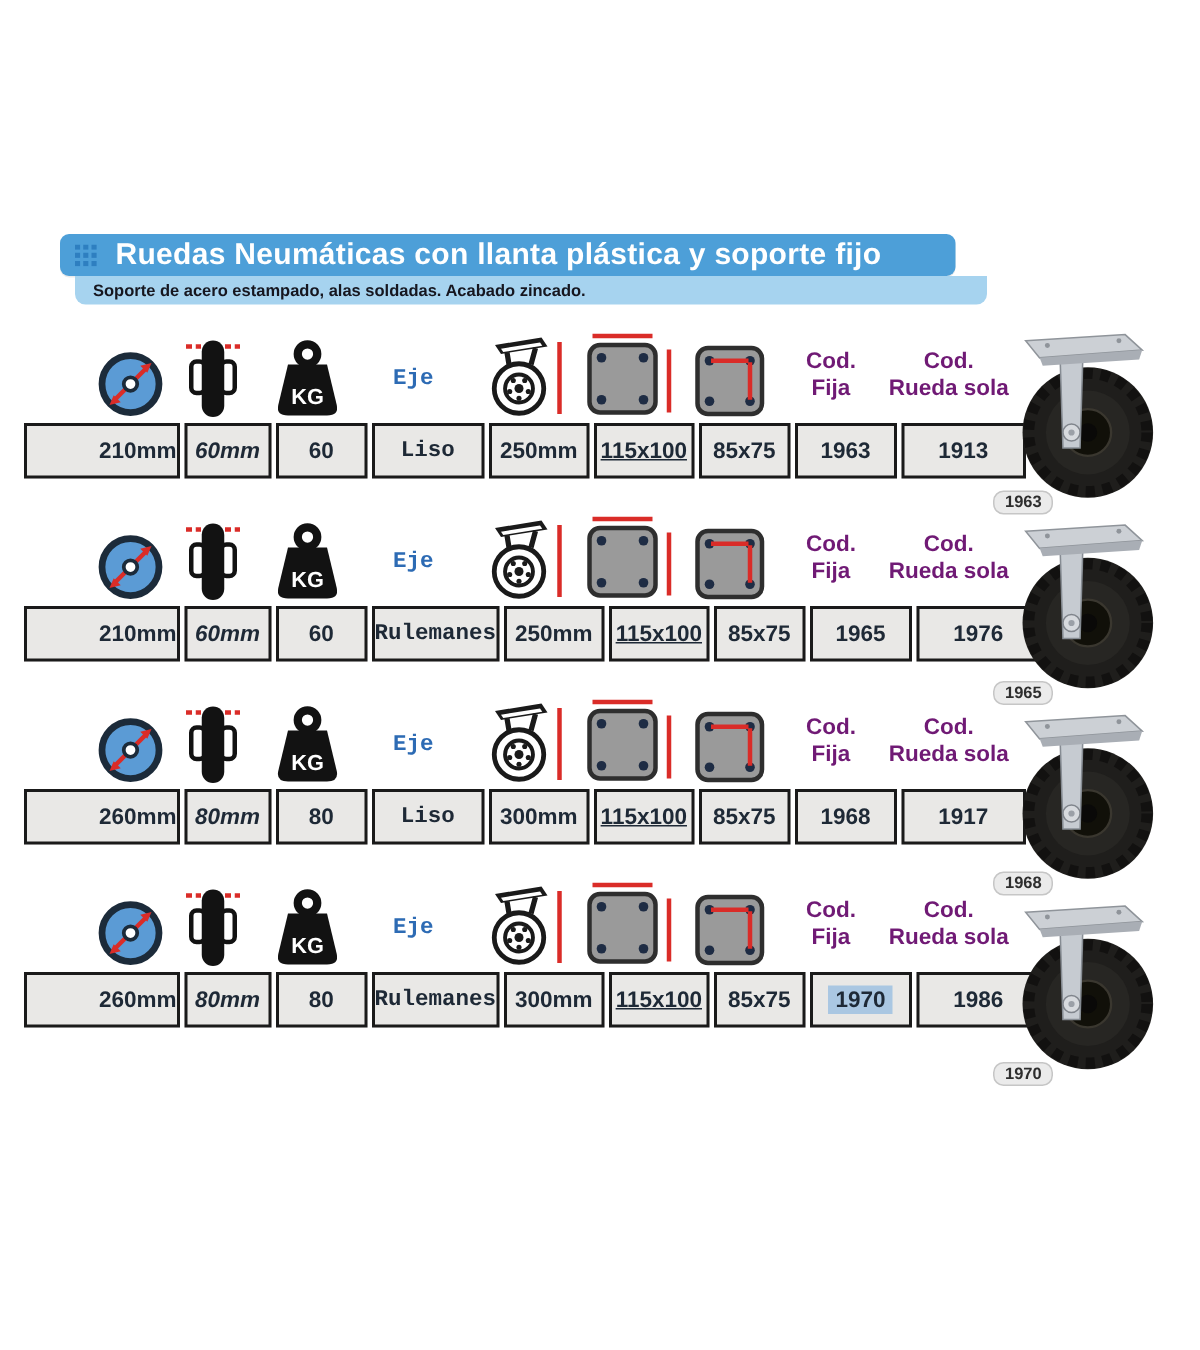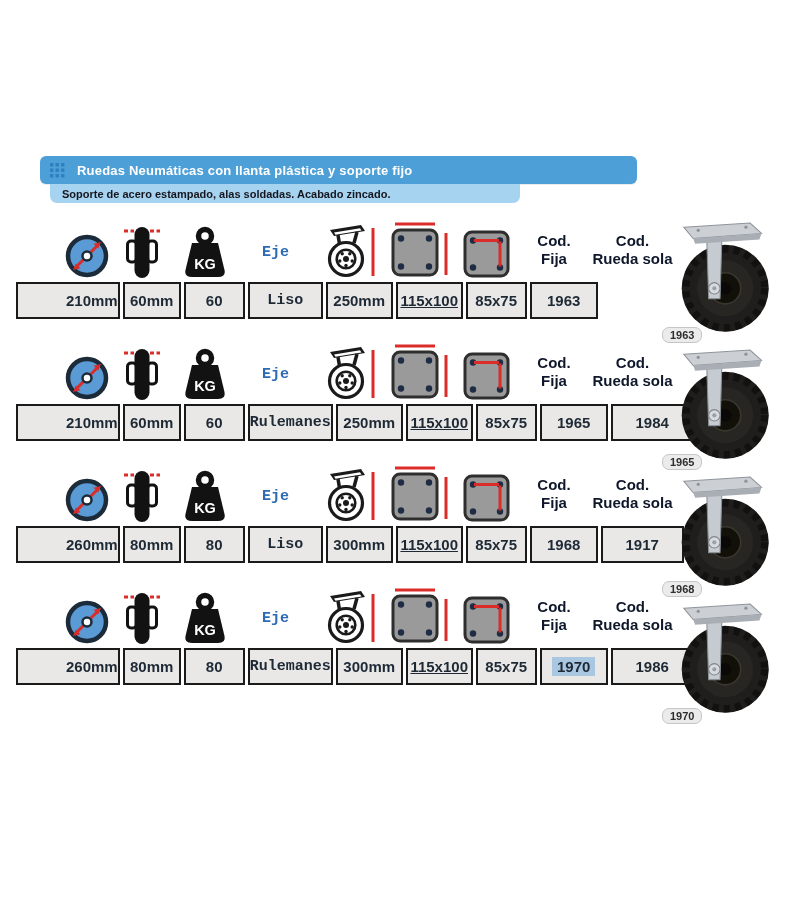--- a/index.html
+++ b/index.html
@@ -9,44 +9,44 @@
   }
   .canvas{position:absolute;left:0;top:0;width:800px;height:900px;}
 
   
   .title-bar{
     position:absolute;left:40px;top:156px;width:597px;height:28px;
     background:#4d9fd8;border-radius:6px;display:flex;align-items:center;
     box-shadow:0 1px 0 rgba(0,0,0,0.08);
   }
   .title-grid{margin-left:10px;margin-right:12px;display:block;}
-  .title-text{color:#ffffff;font-weight:bold;font-size:13px;letter-spacing:0.2px;white-space:nowrap;}
+  .title-text{color:#ffffff;font-weight:bold;font-size:20px;letter-spacing:0.2px;white-space:nowrap;}
   .subtitle-bar{
-    position:absolute;left:50px;top:184px;width:470px;height:19px;
+    position:absolute;left:50px;top:184px;width:608px;height:19px;
     background:#a6d3ef;border-radius:0 0 7px 7px;display:flex;align-items:center;
   }
   .subtitle-text{color:#16161f;font-weight:bold;font-size:11px;margin-left:12px;white-space:nowrap;}
 
   
   .tables-root{position:absolute;left:16px;top:224px;width:634px;}
   .section{margin-bottom:27px;}
   .icon-row{display:flex;gap:3px;height:58px;align-items:flex-end;}
   .icon-cell{display:flex;justify-content:center;align-items:flex-end;padding-bottom:2px;box-sizing:border-box;}
   .data-row{display:flex;gap:3px;height:37px;}
   .data-cell{
     box-sizing:border-box;border:2px solid #1a1a1a;background:#e9e8e6;
     display:flex;align-items:center;justify-content:center;
     color:#1e2936;font-weight:bold;font-size:15px;white-space:nowrap;
   }
-  .w0{flex:0 0 69px;padding-left:48px;} .w1{flex:0 0 58px;} .w2{flex:0 0 61px;} .w3{flex:0 0 75px;font-family:Liberation Mono, monospace;}
+  .w0{flex:0 0 69px;padding-left:48px;} .w1{flex:0 0 58px;font-style:italic;} .w2{flex:0 0 61px;} .w3{flex:0 0 75px;font-family:Liberation Mono, monospace;}
   .w4{flex:0 0 67px;} .w5{flex:0 0 67px;text-decoration:underline;} .w6{flex:0 0 61px;} .w7{flex:0 0 68px;}
   .w8{flex:0 0 83px;}
   .cell-rulemanes{font-size:15px;}
   .hl{background:#aac7e2;padding:1px 5px;}
-  .hdr-text{color:#0f172a;font-weight:bold;font-size:15px;line-height:18px;text-align:center;}
+  .hdr-text{color:#701a75;font-weight:bold;font-size:15px;line-height:18px;text-align:center;}
   .hdr-eje{color:#2d6bb4;margin-bottom:18px;}
   .hdr-cod{margin-bottom:12px;}
   .icon{display:block;line-height:0;}
 
   
   .products-root{position:absolute;left:660px;top:222px;width:122px;}
   .product{position:relative;width:118px;height:117px;margin-bottom:10px;}
   .code-chip{
     position:absolute;left:2px;bottom:-4px;
     background:#ebebeb;border:1px solid #c6c6c6;border-radius:7px;
@@ -175,20 +175,23 @@
           </div>
           <div class="data-cell w5">
             <span>115x100</span>
           </div>
           <div class="data-cell w6">
             <span>85x75</span>
           </div>
           <div class="data-cell w7">
             <span>1963</span>
           </div>
+          <div class="data-cell w8">
+            <span>1913</span>
+          </div>
         </div>
       </div>
       <div class="section">
         <div class="icon-row">
           <div class="icon-cell w0">
             <span class="icon"><svg width="46" height="48" viewBox="0 0 46 48">
                 <circle cx="23" cy="24" r="19" fill="#5b9bd5" stroke="#1c2b3a" stroke-width="4.5"></circle>
                 <line x1="13" y1="34" x2="33" y2="14" stroke="#da2c28" stroke-width="3"></line>
                 <polygon points="9,38 16.5,36.2 11.8,31.5" fill="#da2c28"></polygon>
                 <polygon points="37,10 29.5,11.8 34.2,16.5" fill="#da2c28"></polygon>
@@ -278,21 +281,21 @@
           <div class="data-cell w5">
             <span>115x100</span>
           </div>
           <div class="data-cell w6">
             <span>85x75</span>
           </div>
           <div class="data-cell w7">
             <span>1965</span>
           </div>
           <div class="data-cell w8">
-            <span>1984</span>
+            <span>1976</span>
           </div>
         </div>
       </div>
       <div class="section">
         <div class="icon-row">
           <div class="icon-cell w0">
             <span class="icon"><svg width="46" height="48" viewBox="0 0 46 48">
                 <circle cx="23" cy="24" r="19" fill="#5b9bd5" stroke="#1c2b3a" stroke-width="4.5"></circle>
                 <line x1="13" y1="34" x2="33" y2="14" stroke="#da2c28" stroke-width="3"></line>
                 <polygon points="9,38 16.5,36.2 11.8,31.5" fill="#da2c28"></polygon>

